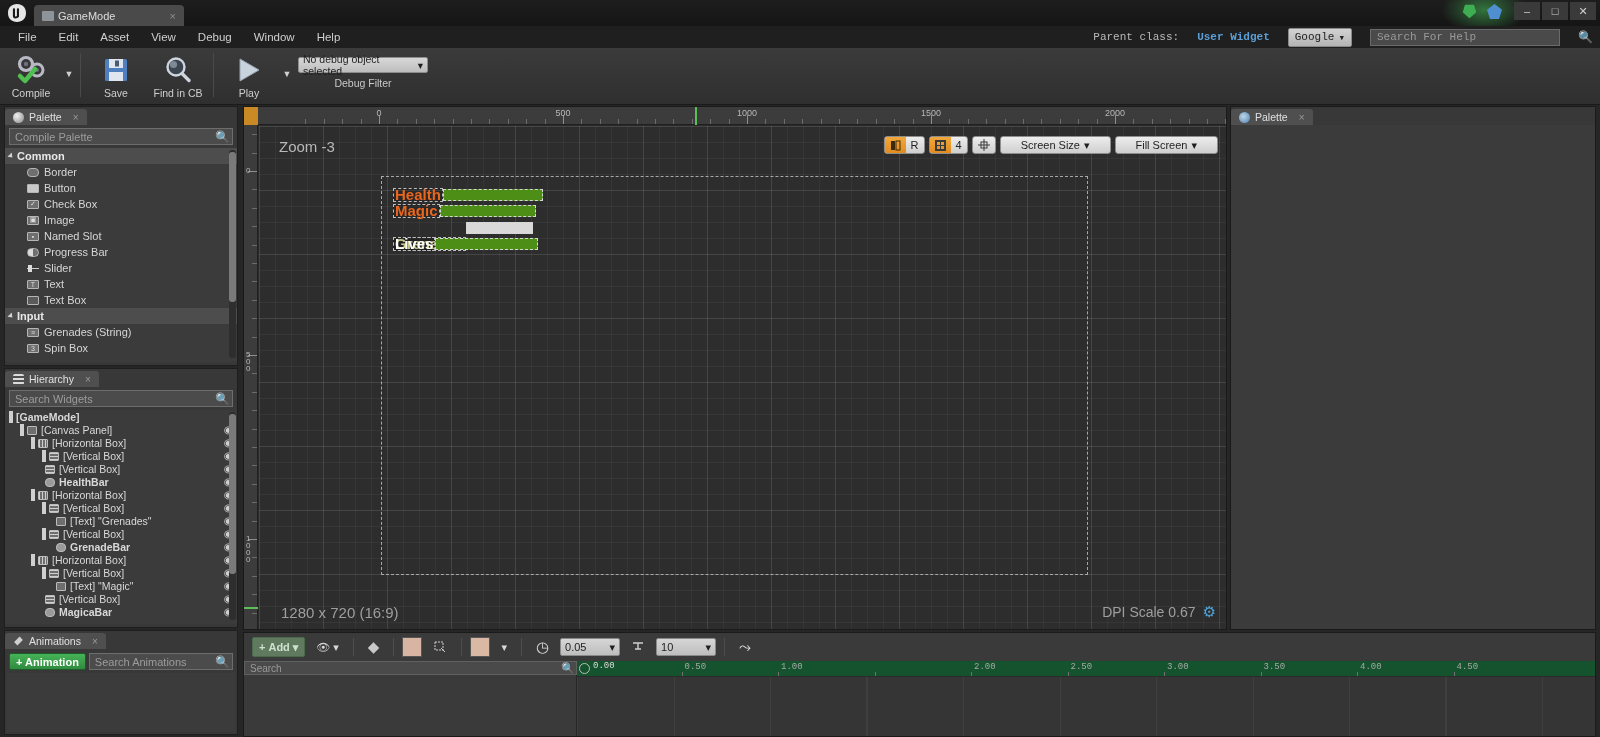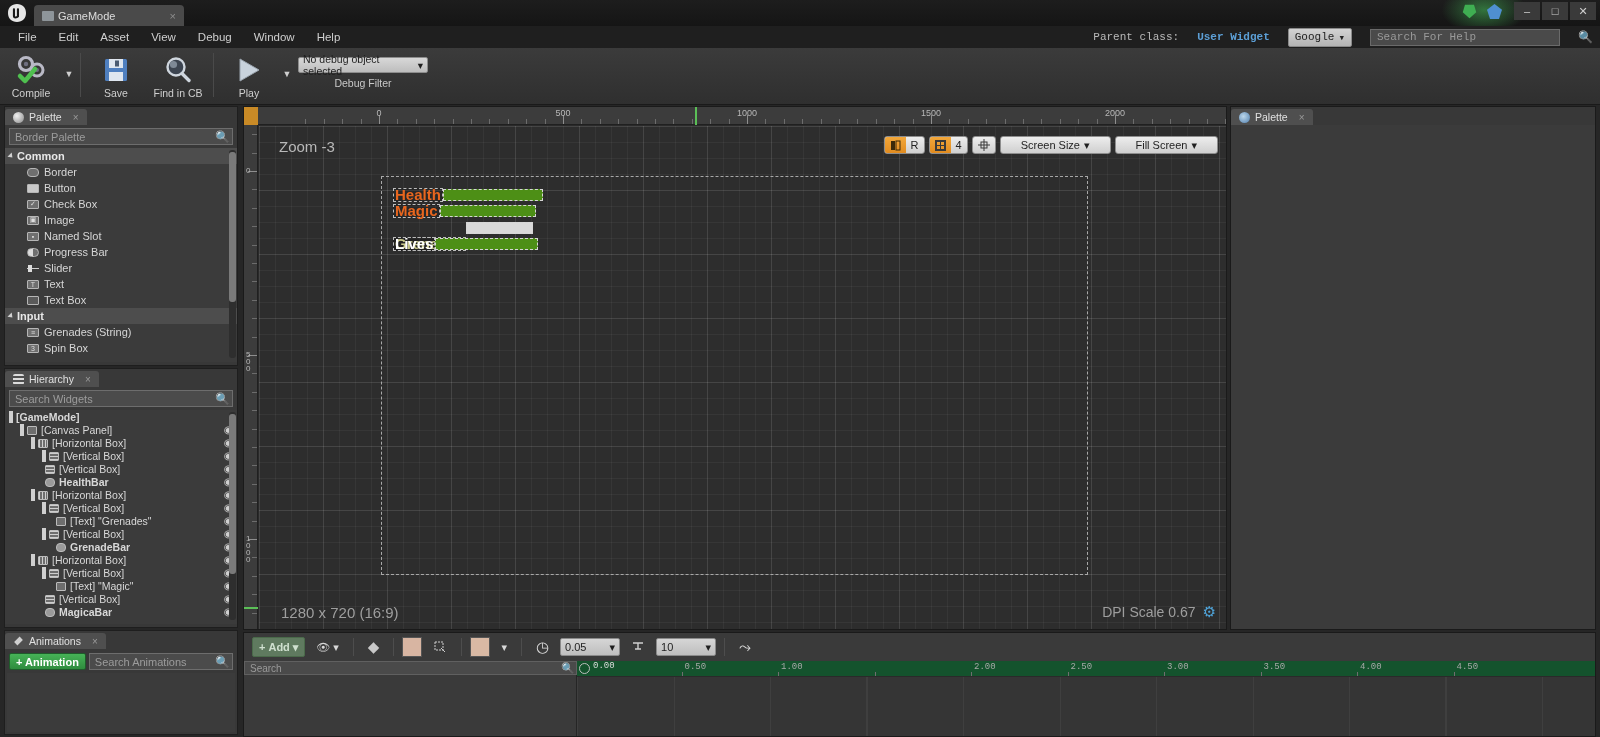--- a/index.html
+++ b/index.html
@@ -340,21 +340,21 @@
 
   <div class="palette-panel">
     <div class="panel-tabbar">
       <div class="panel-tab">
         <span class="tabico" style="background:radial-gradient(circle at 35% 35%,#f0f0f0,#8a8a8a);border-radius:50%;"></span>
         <span>Palette</span>
         <span class="px">×</span>
       </div>
     </div>
     <div class="search-row">
-      <span class="sp">Border Palette</span>
+      <span class="sp">Compile Palette</span>
       <span class="si">🔍</span>
     </div>
     <div class="list-area" style="height:214px;">
 
       <div class="cat-row">
         <span class="tri open"></span>
         <span>Common</span>
       </div>
       <div class="pal-row">
         <span class="pal-ico" style="border-radius:4px;"></span>

